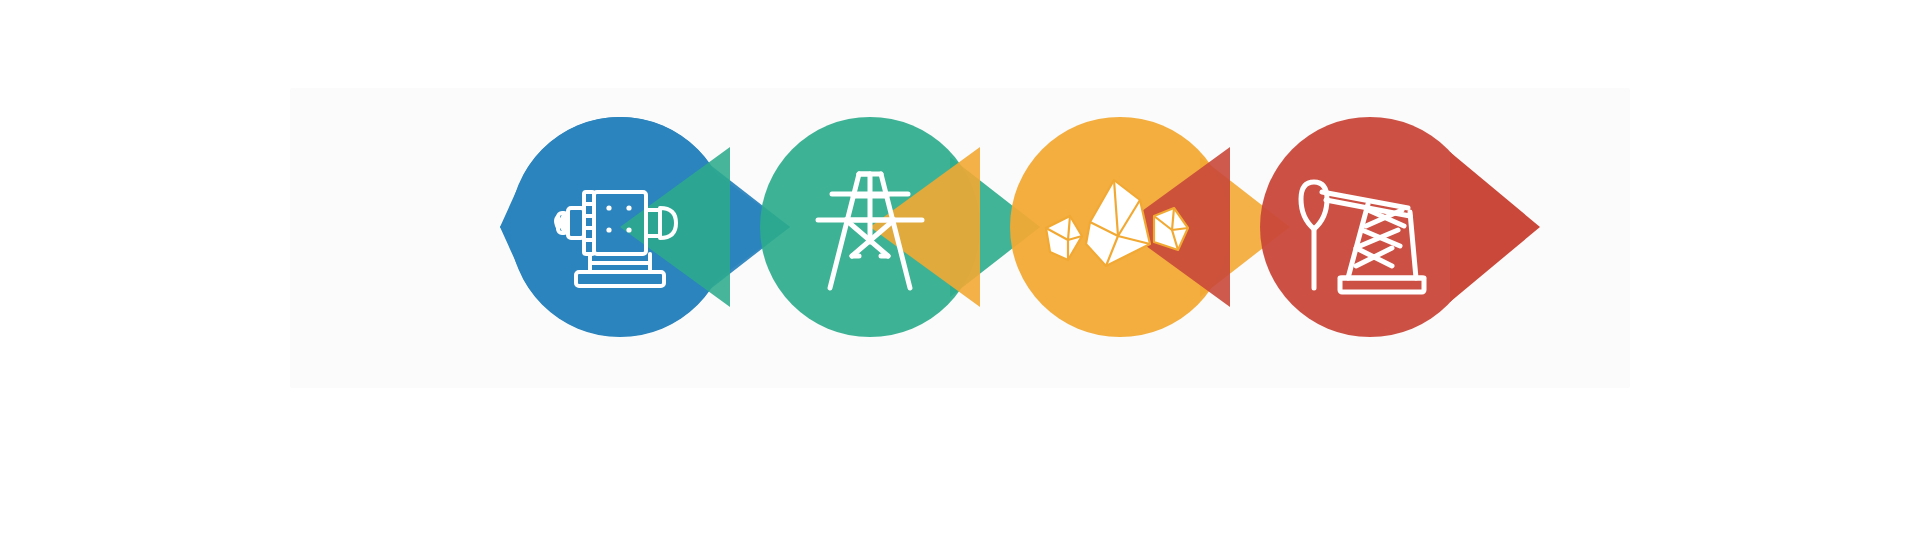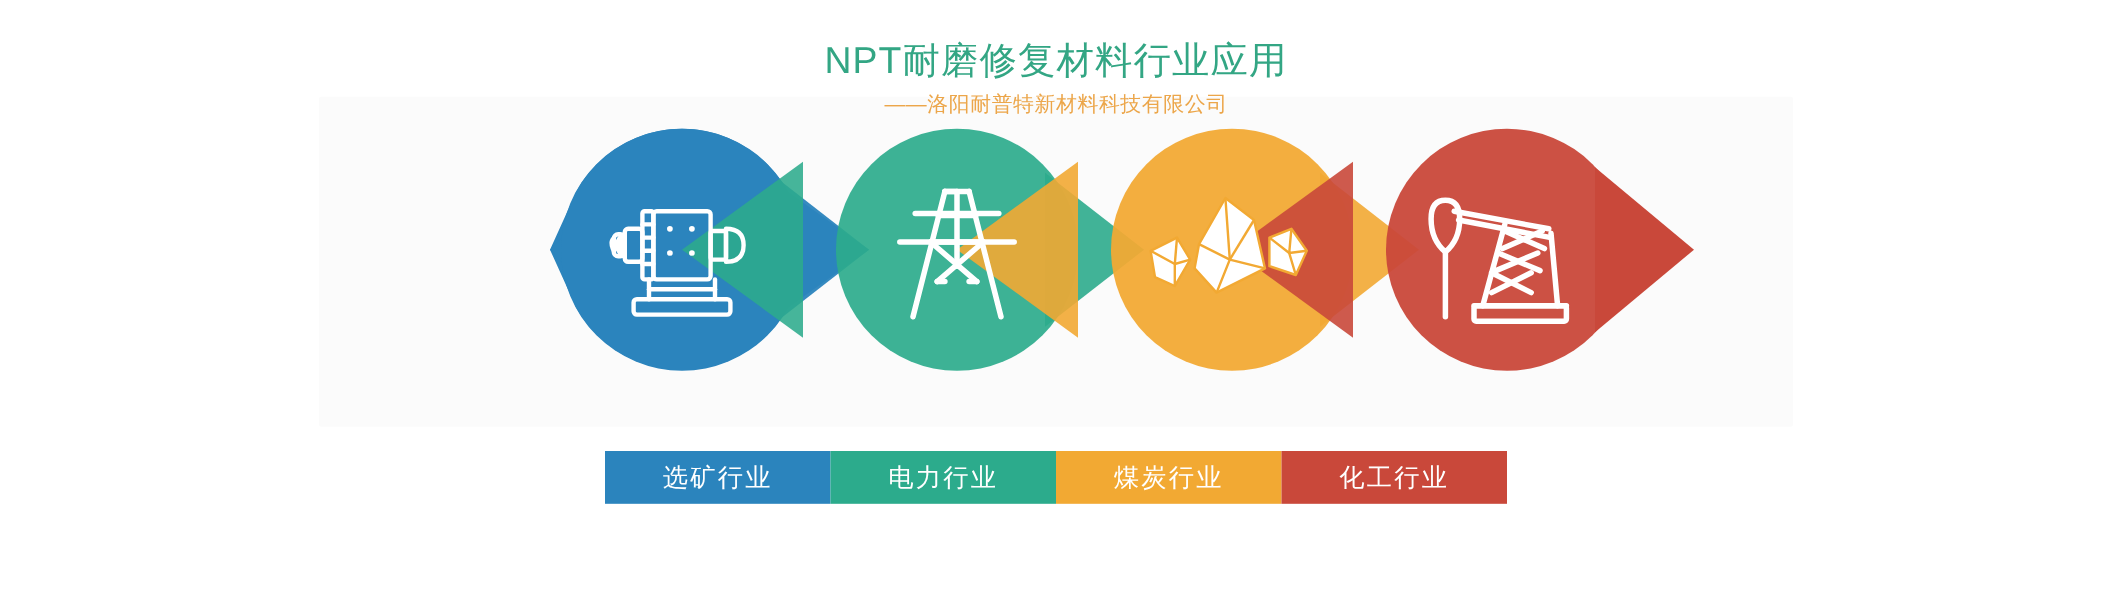--- a/index.html
+++ b/index.html
@@ -89,24 +89,20 @@
     user-select: none;
   }
 </style>
 </head>
 <body>
 
 <div id="stage">
 
   <div id="backdrop-panel"></div>
 
-  <div id="header">
-    <div id="main-title" style="color: rgb(51, 166, 132);">NPT耐磨修复材料行业应用</div>
-    <div id="sub-title" style="color: rgb(236, 166, 74);">——洛阳耐普特新材料科技有限公司</div>
-  </div>
 
   <div id="petals">
     <svg width="1920" height="230" viewBox="0 0 1920 230" xmlns="http://www.w3.org/2000/svg">
       <defs>
 
         <clipPath id="clip-leaf-1">
           <path d="M 620,5 A 110,110 0 0 1 620,225 L 500,115 Z
                    M 620,5 A 110,110 0 0 0 620,225 L 740,115 Z"></path>
         </clipPath>
       </defs>
@@ -234,28 +230,14 @@
           <path d="M 32 -20 L -4 -4"></path>
 
           <path d="M -30 48 L 54 48"></path>
           <rect x="-30" y="48" width="84" height="14" rx="2"></rect>
         </g>
 
       </g>
     </svg>
   </div>
 
-  <div id="label-bar">
-    <div class="label-seg" style="background-color: rgb(43, 132, 189);">
-      <span>选矿行业</span>
-    </div>
-    <div class="label-seg" style="background-color: rgb(44, 171, 140);">
-      <span>电力行业</span>
-    </div>
-    <div class="label-seg" style="background-color: rgb(242, 169, 51);">
-      <span>煤炭行业</span>
-    </div>
-    <div class="label-seg" style="background-color: rgb(201, 72, 58);">
-      <span>化工行业</span>
-    </div>
-  </div>
 
 </div>
 
 </body></html>

